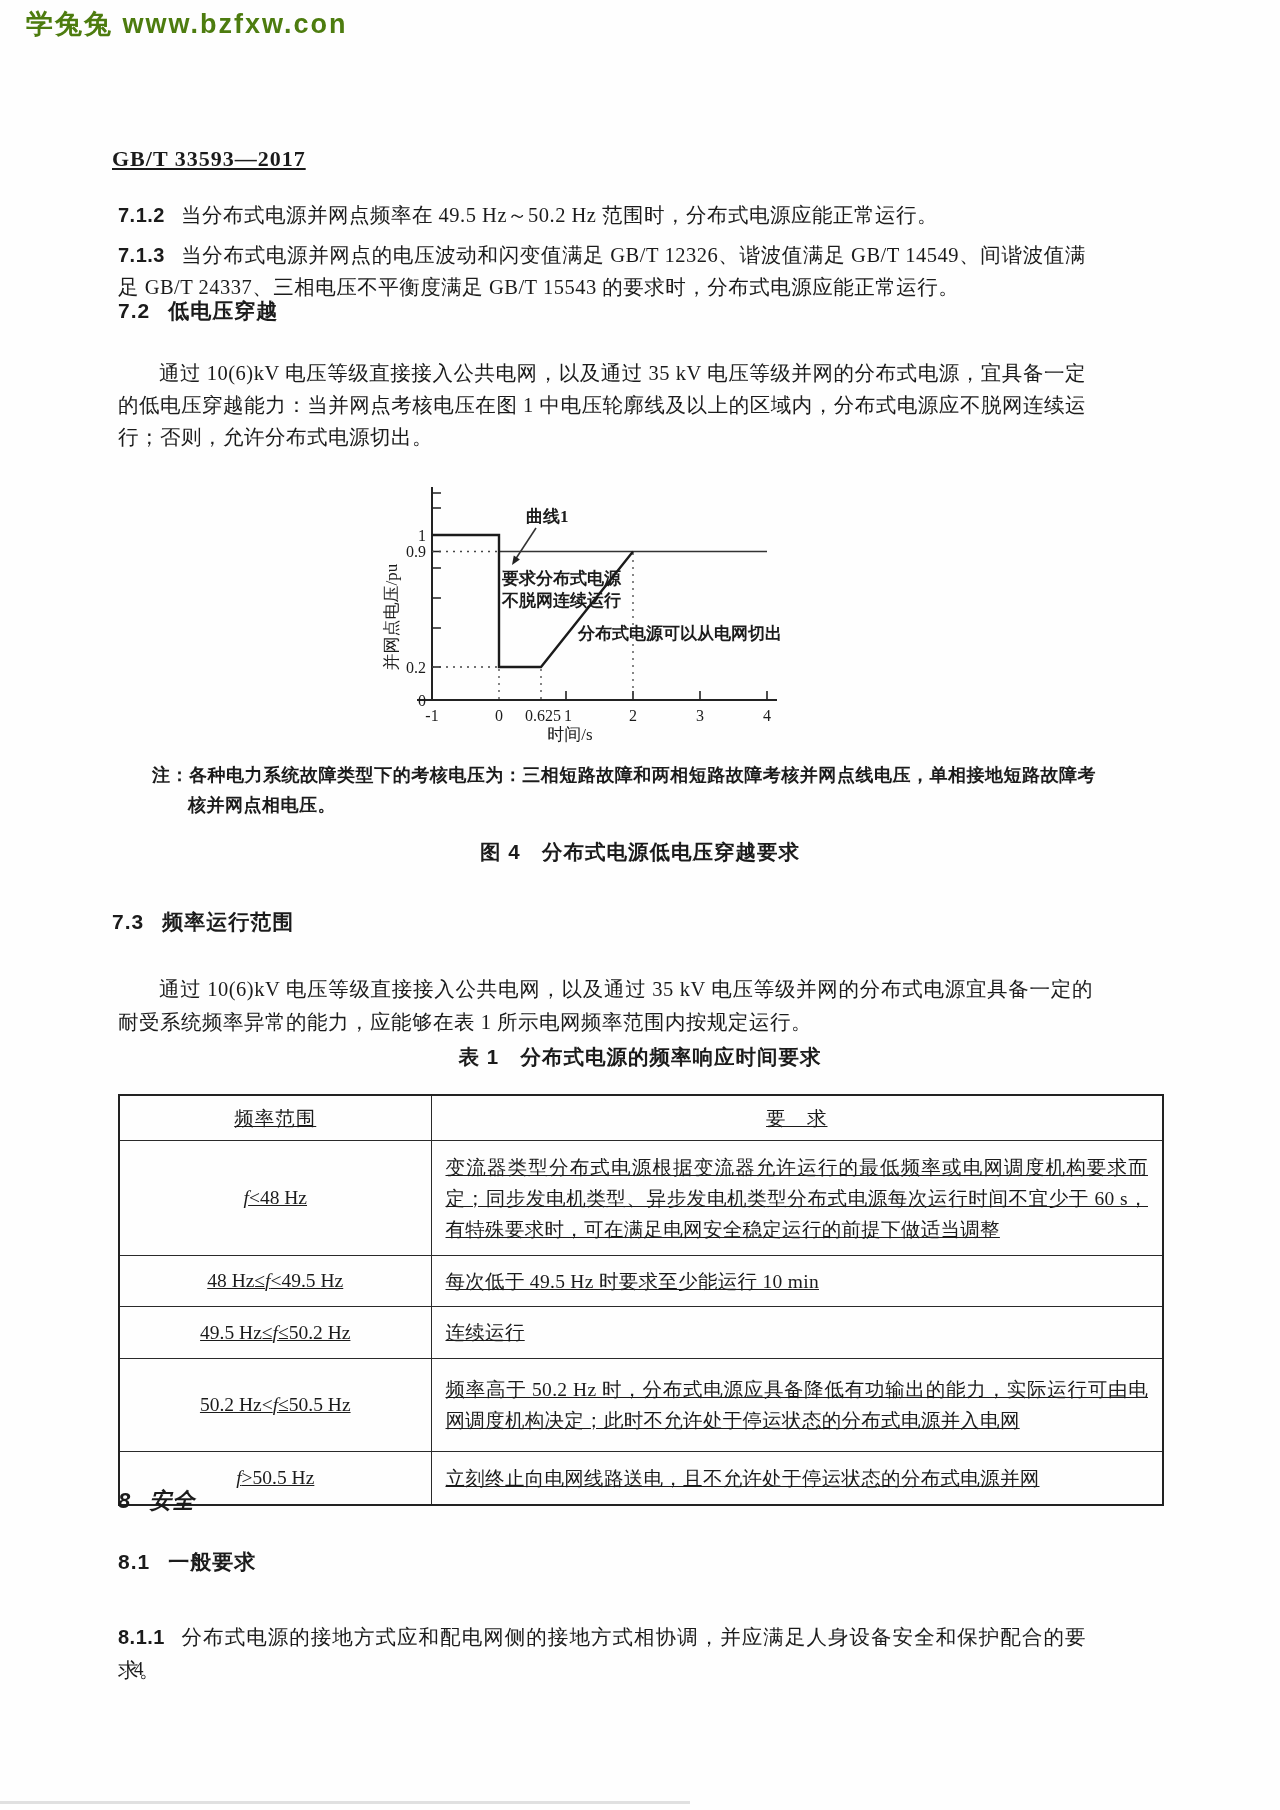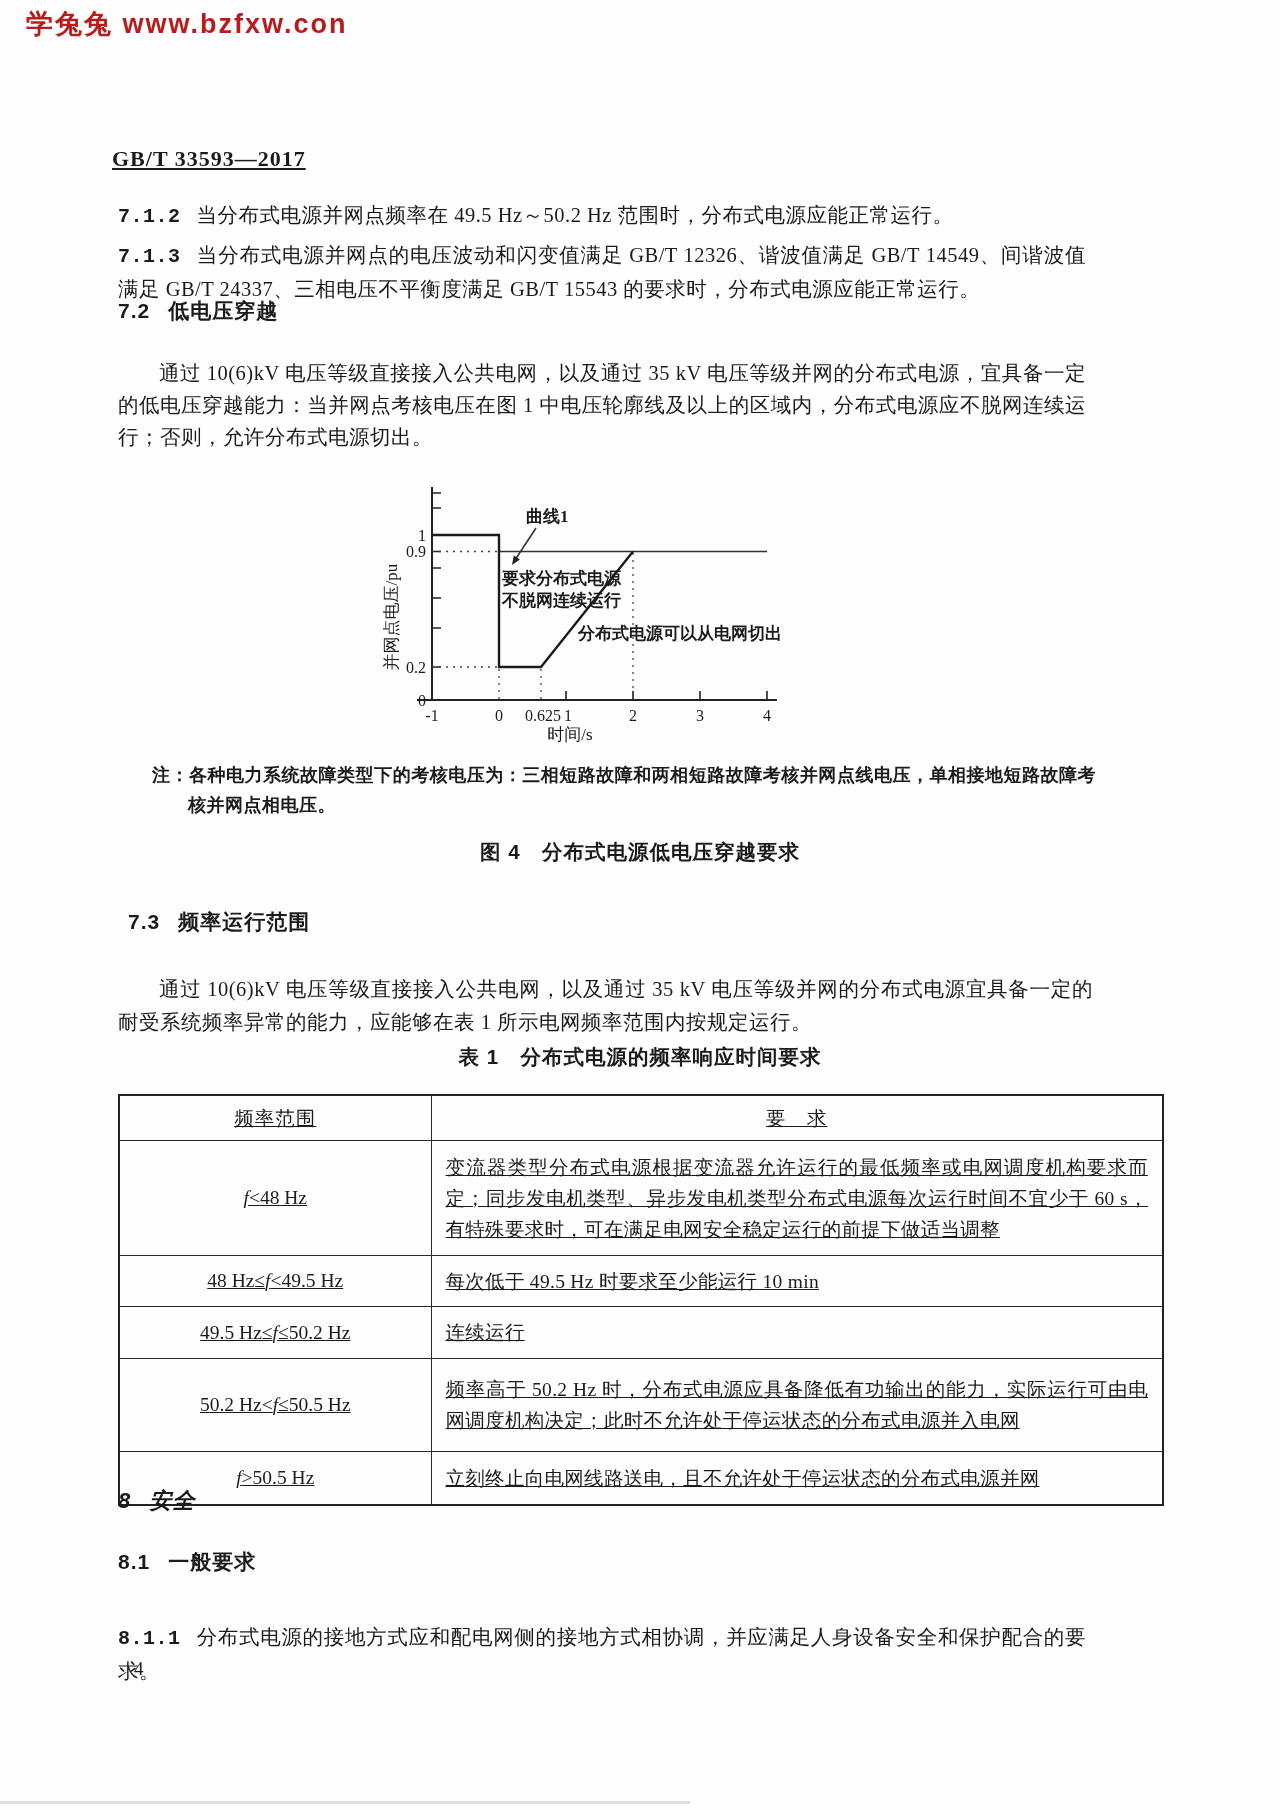--- a/index.html
+++ b/index.html
@@ -3,27 +3,27 @@
 <meta charset="utf-8">
 <style>
   html,body{margin:0;padding:0;background:#d8d8d8;}
   .page{
     position:relative;width:1280px;height:1810px;margin:0 auto;
     background:#fefefe;color:#1b1b1b;overflow:hidden;
     font-family:"Liberation Serif","DejaVu Serif",serif;
   }
   .abs{position:absolute;}
   .watermark{
-    left:26px;top:6px;font-size:27px;color:#b91c1c;
+    left:26px;top:6px;font-size:27px;color:#4d7c0f;
     font-family:"Liberation Sans","DejaVu Sans",sans-serif;
     letter-spacing:2px;font-weight:600;
   }
   .docnum{left:112px;top:146px;font-size:22px;font-weight:bold;letter-spacing:1px;text-decoration:underline;}
   .para{font-size:20.5px;line-height:32px;text-align:justify;letter-spacing:0.5px;}
-  .cnum{font-family:Liberation Mono, monospace;font-weight:bold;margin-right:16px;font-size:20px;}
+  .cnum{font-family:Liberation Sans, sans-serif;font-weight:bold;margin-right:16px;font-size:20px;}
   .heading{font-family:"Liberation Sans","DejaVu Sans",sans-serif;font-weight:bold;font-size:21px;letter-spacing:1px;}
   .heading .hnum{margin-right:18px;}
   .indent{text-indent:2em;}
   .note{font-size:18px;line-height:30px;letter-spacing:0.5px;}
   .note-body{padding-left:36px;text-indent:-36px;text-align:justify;font-weight:bold;}
   .caption{
     left:0;width:1280px;text-align:center;
     font-family:"Liberation Sans","DejaVu Sans",sans-serif;
     font-weight:bold;font-size:20.5px;letter-spacing:1px;
   }
@@ -123,21 +123,21 @@
       <text class="chart-ann" x="238" y="214">分布式电源可以从电网切出</text>
     </svg>
   </div>
 
   <div class="abs note" style="left:152px;top:760px;width:944px;">
     <div class="note-body"><b>注：</b><span>各种电力系统故障类型下的考核电压为：三相短路故障和两相短路故障考核并网点线电压，单相接地短路故障考核并网点相电压。</span></div>
   </div>
 
   <div class="abs caption" style="top:838px;">图 4　分布式电源低电压穿越要求</div>
 
-  <div class="abs heading" style="left:128px;top:908px;">
+  <div class="abs heading" style="left:112px;top:908px;">
     <span class="hnum">7.3</span><span>频率运行范围</span>
   </div>
 
   <p class="abs para indent" style="left:118px;top:952px;width:975px;line-height:33px;">通过 10(6)kV 电压等级直接接入公共电网，以及通过 35 kV 电压等级并网的分布式电源宜具备一定的耐受系统频率异常的能力，应能够在表 1 所示电网频率范围内按规定运行。</p>
 
   <div class="abs caption" style="top:1043px;">表 1　分布式电源的频率响应时间要求</div>
 
   <table class="abs std-table" style="left:118px;top:1094px;">
     <colgroup>
         <col style="width:312px">

